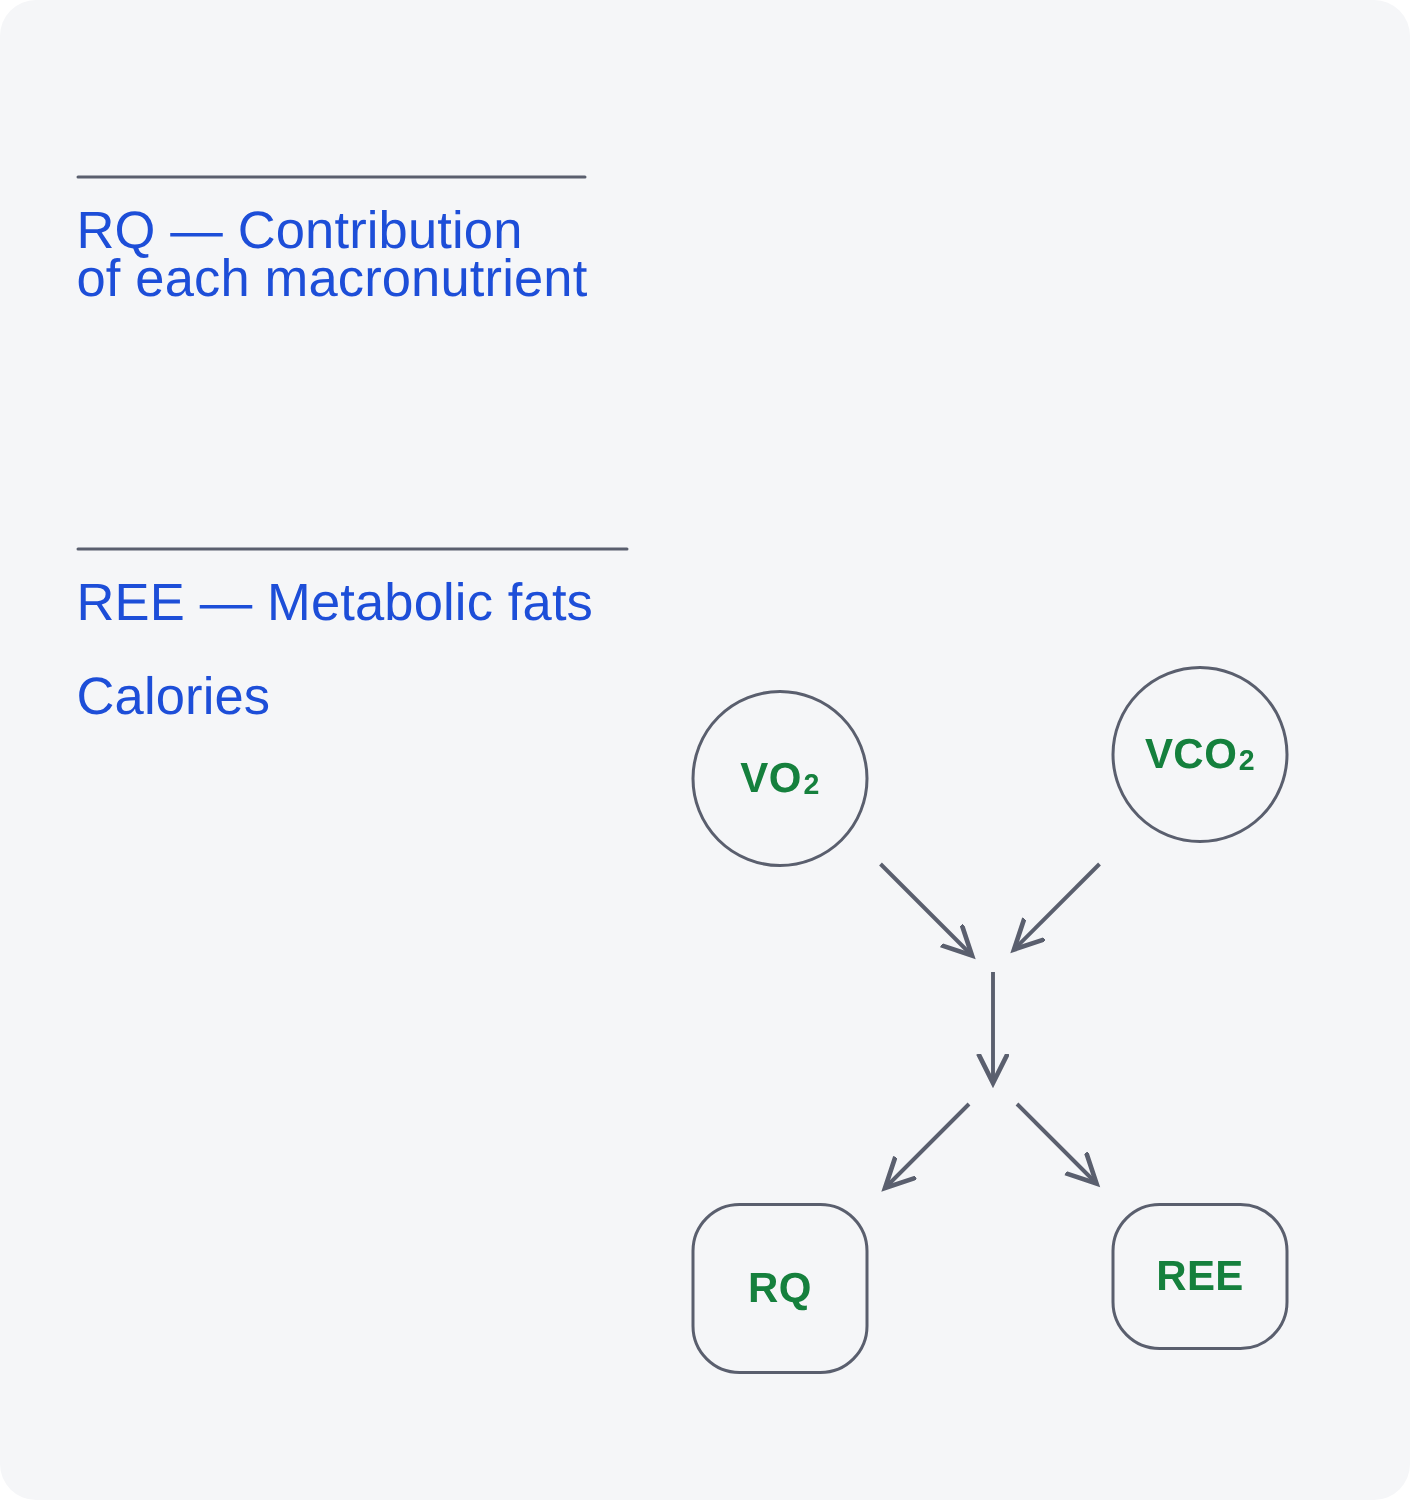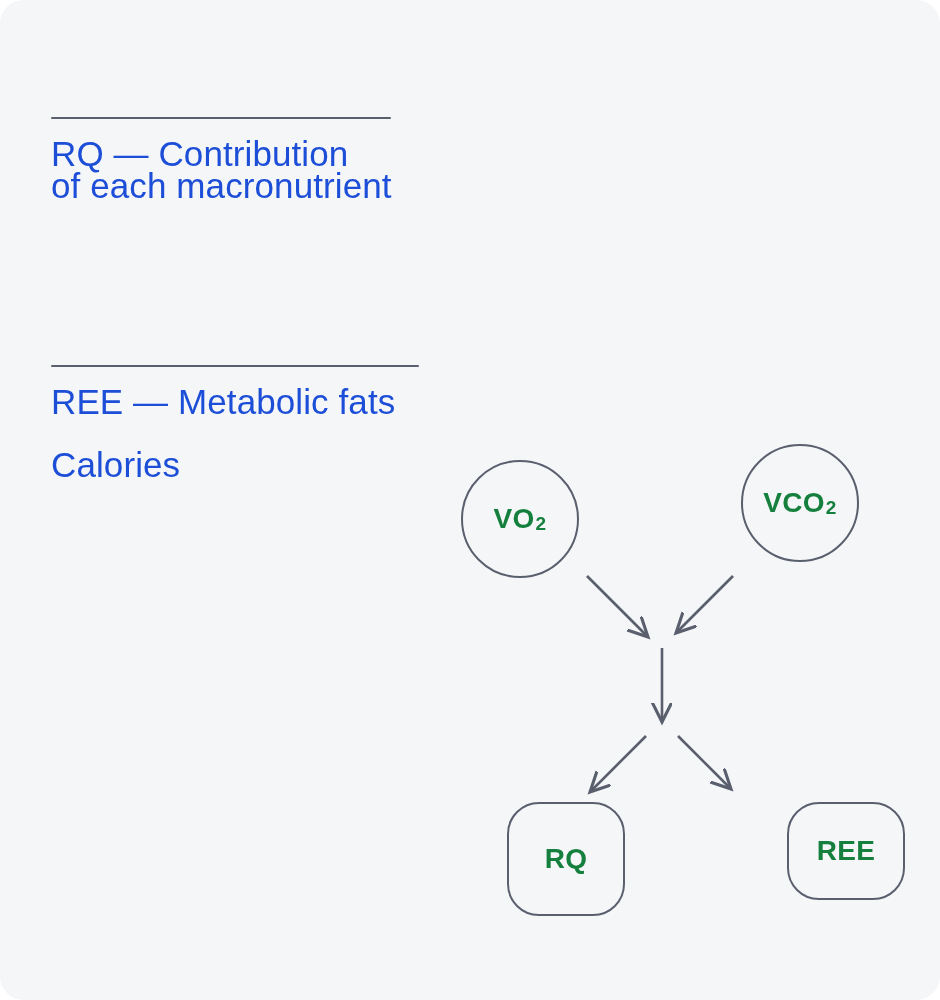--- a/index.html
+++ b/index.html
@@ -66,21 +66,21 @@
     background: transparent;
     display: flex;
     align-items: center;
     justify-content: center;
     color: #15803d;
     font-size: 28px;
     font-weight: bold;
     letter-spacing: 0.3px;
   }
   .node.circle { border-radius: 50%; }
-  .node.rounded { border-radius: 32px; margin-left: 46px; }
+  .node.rounded { border-radius: 32px; }
 
   #node-vo2  { left: 461px; top: 460px; width: 118px; height: 118px; }
   #node-vco2 { left: 741px; top: 444px; width: 118px; height: 118px; }
   #node-rq   { left: 461px; top: 802px; width: 118px; height: 114px; }
   #node-ree  { left: 741px; top: 802px; width: 118px; height: 98px; }
 
   .node .sub {
     font-size: 19px;
     font-weight: bold;
     vertical-align: baseline;

